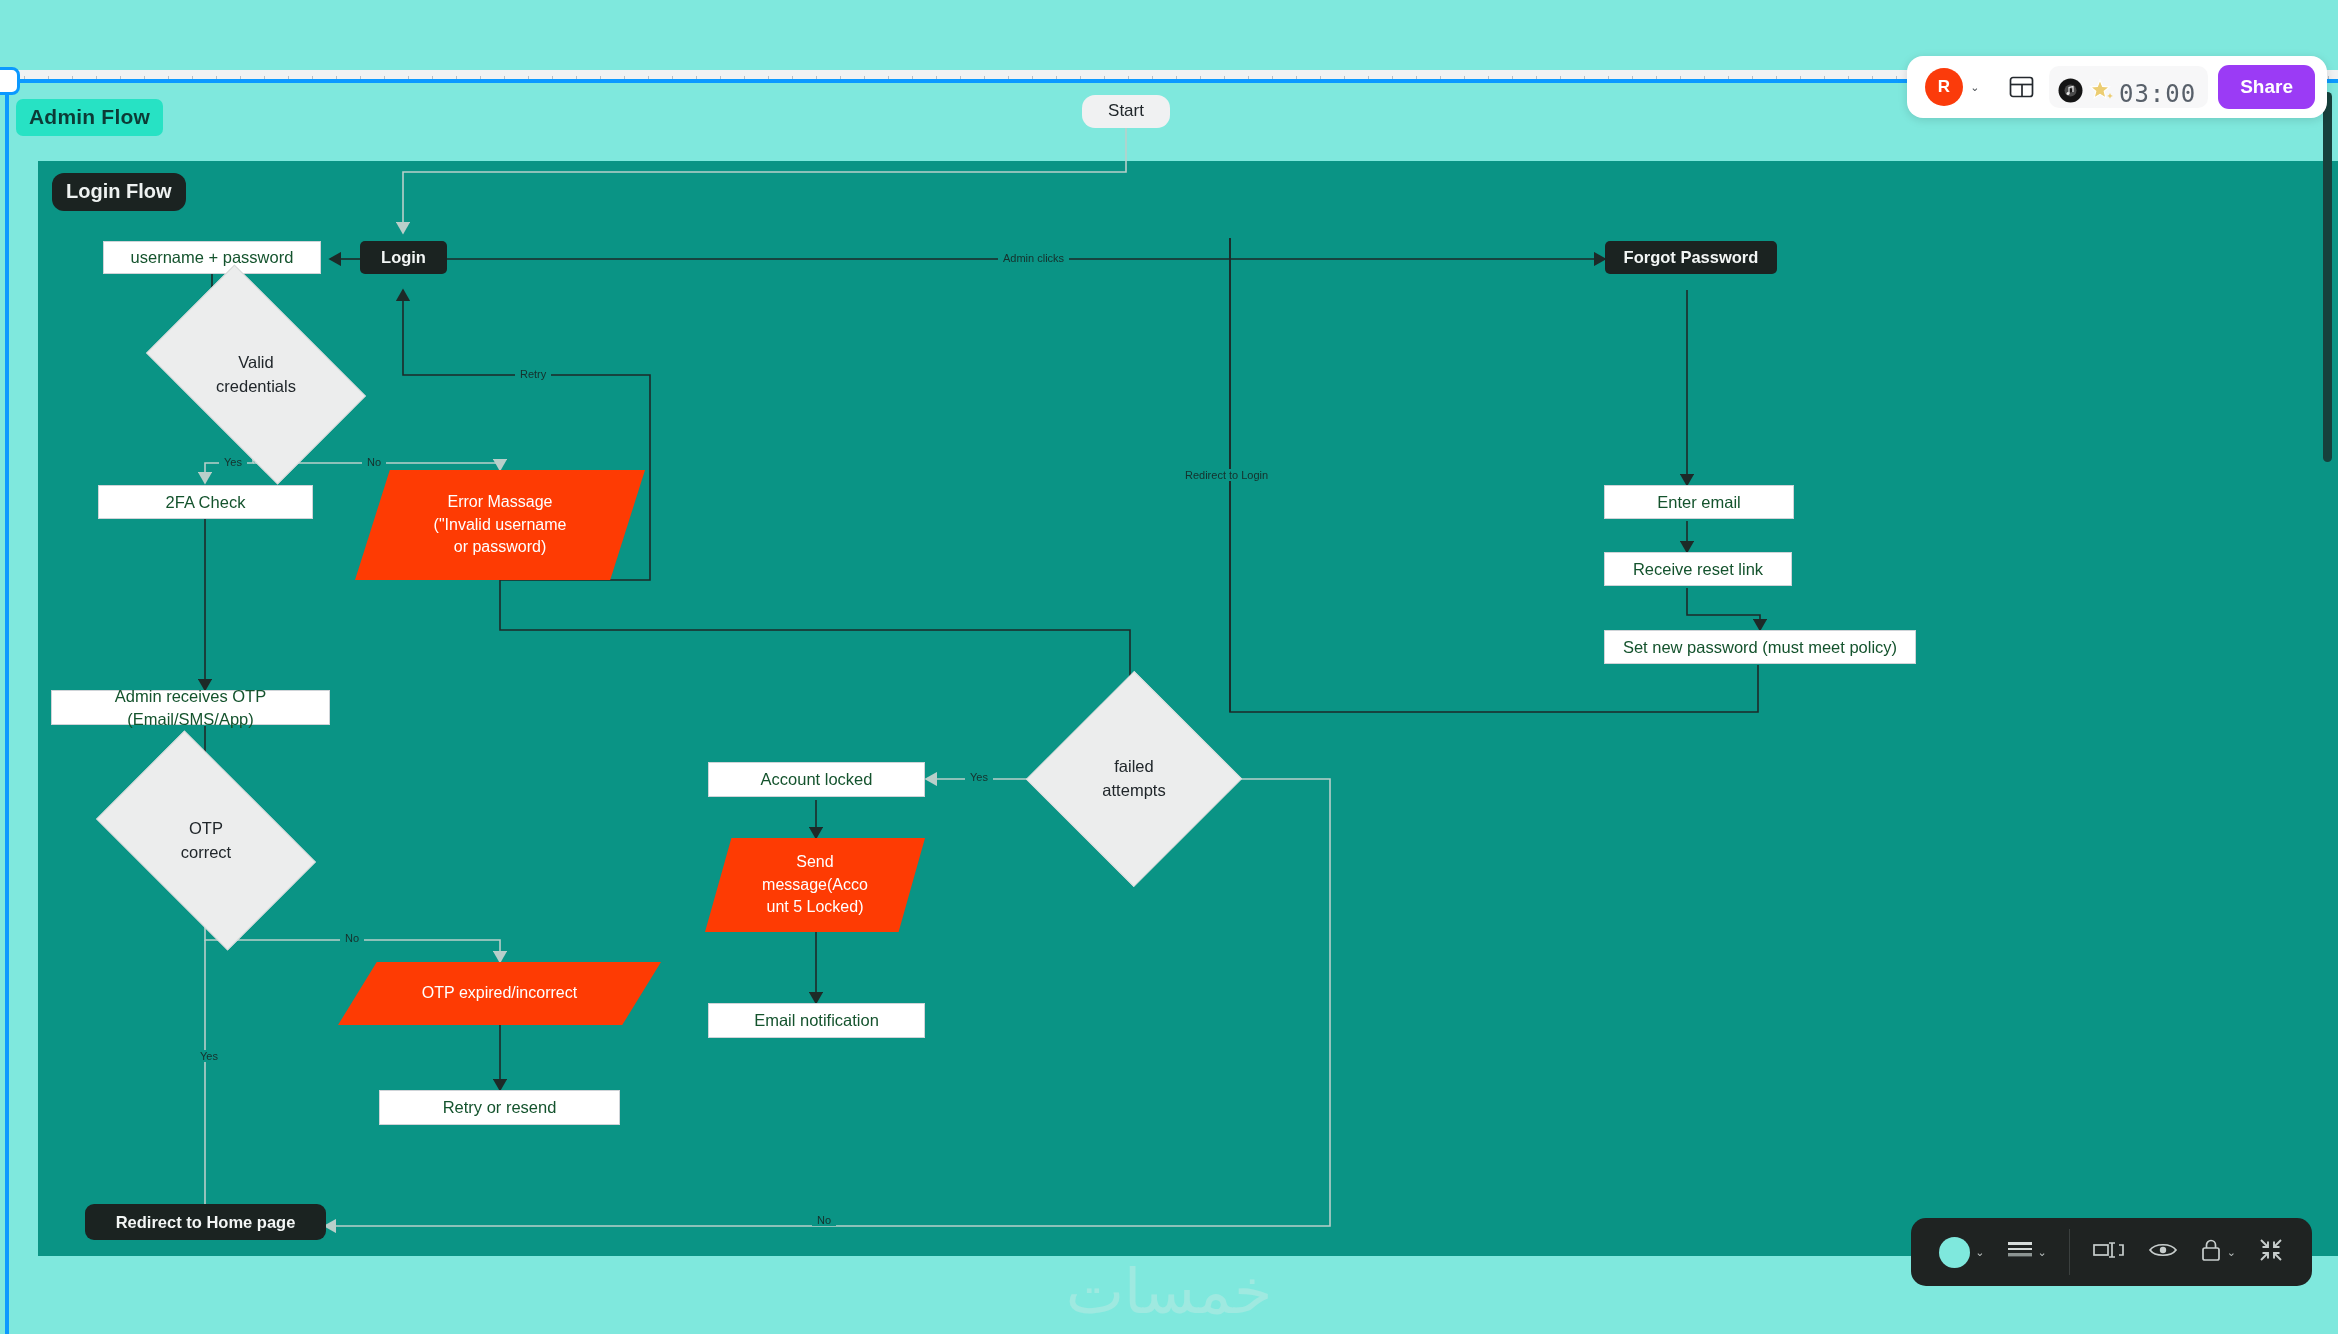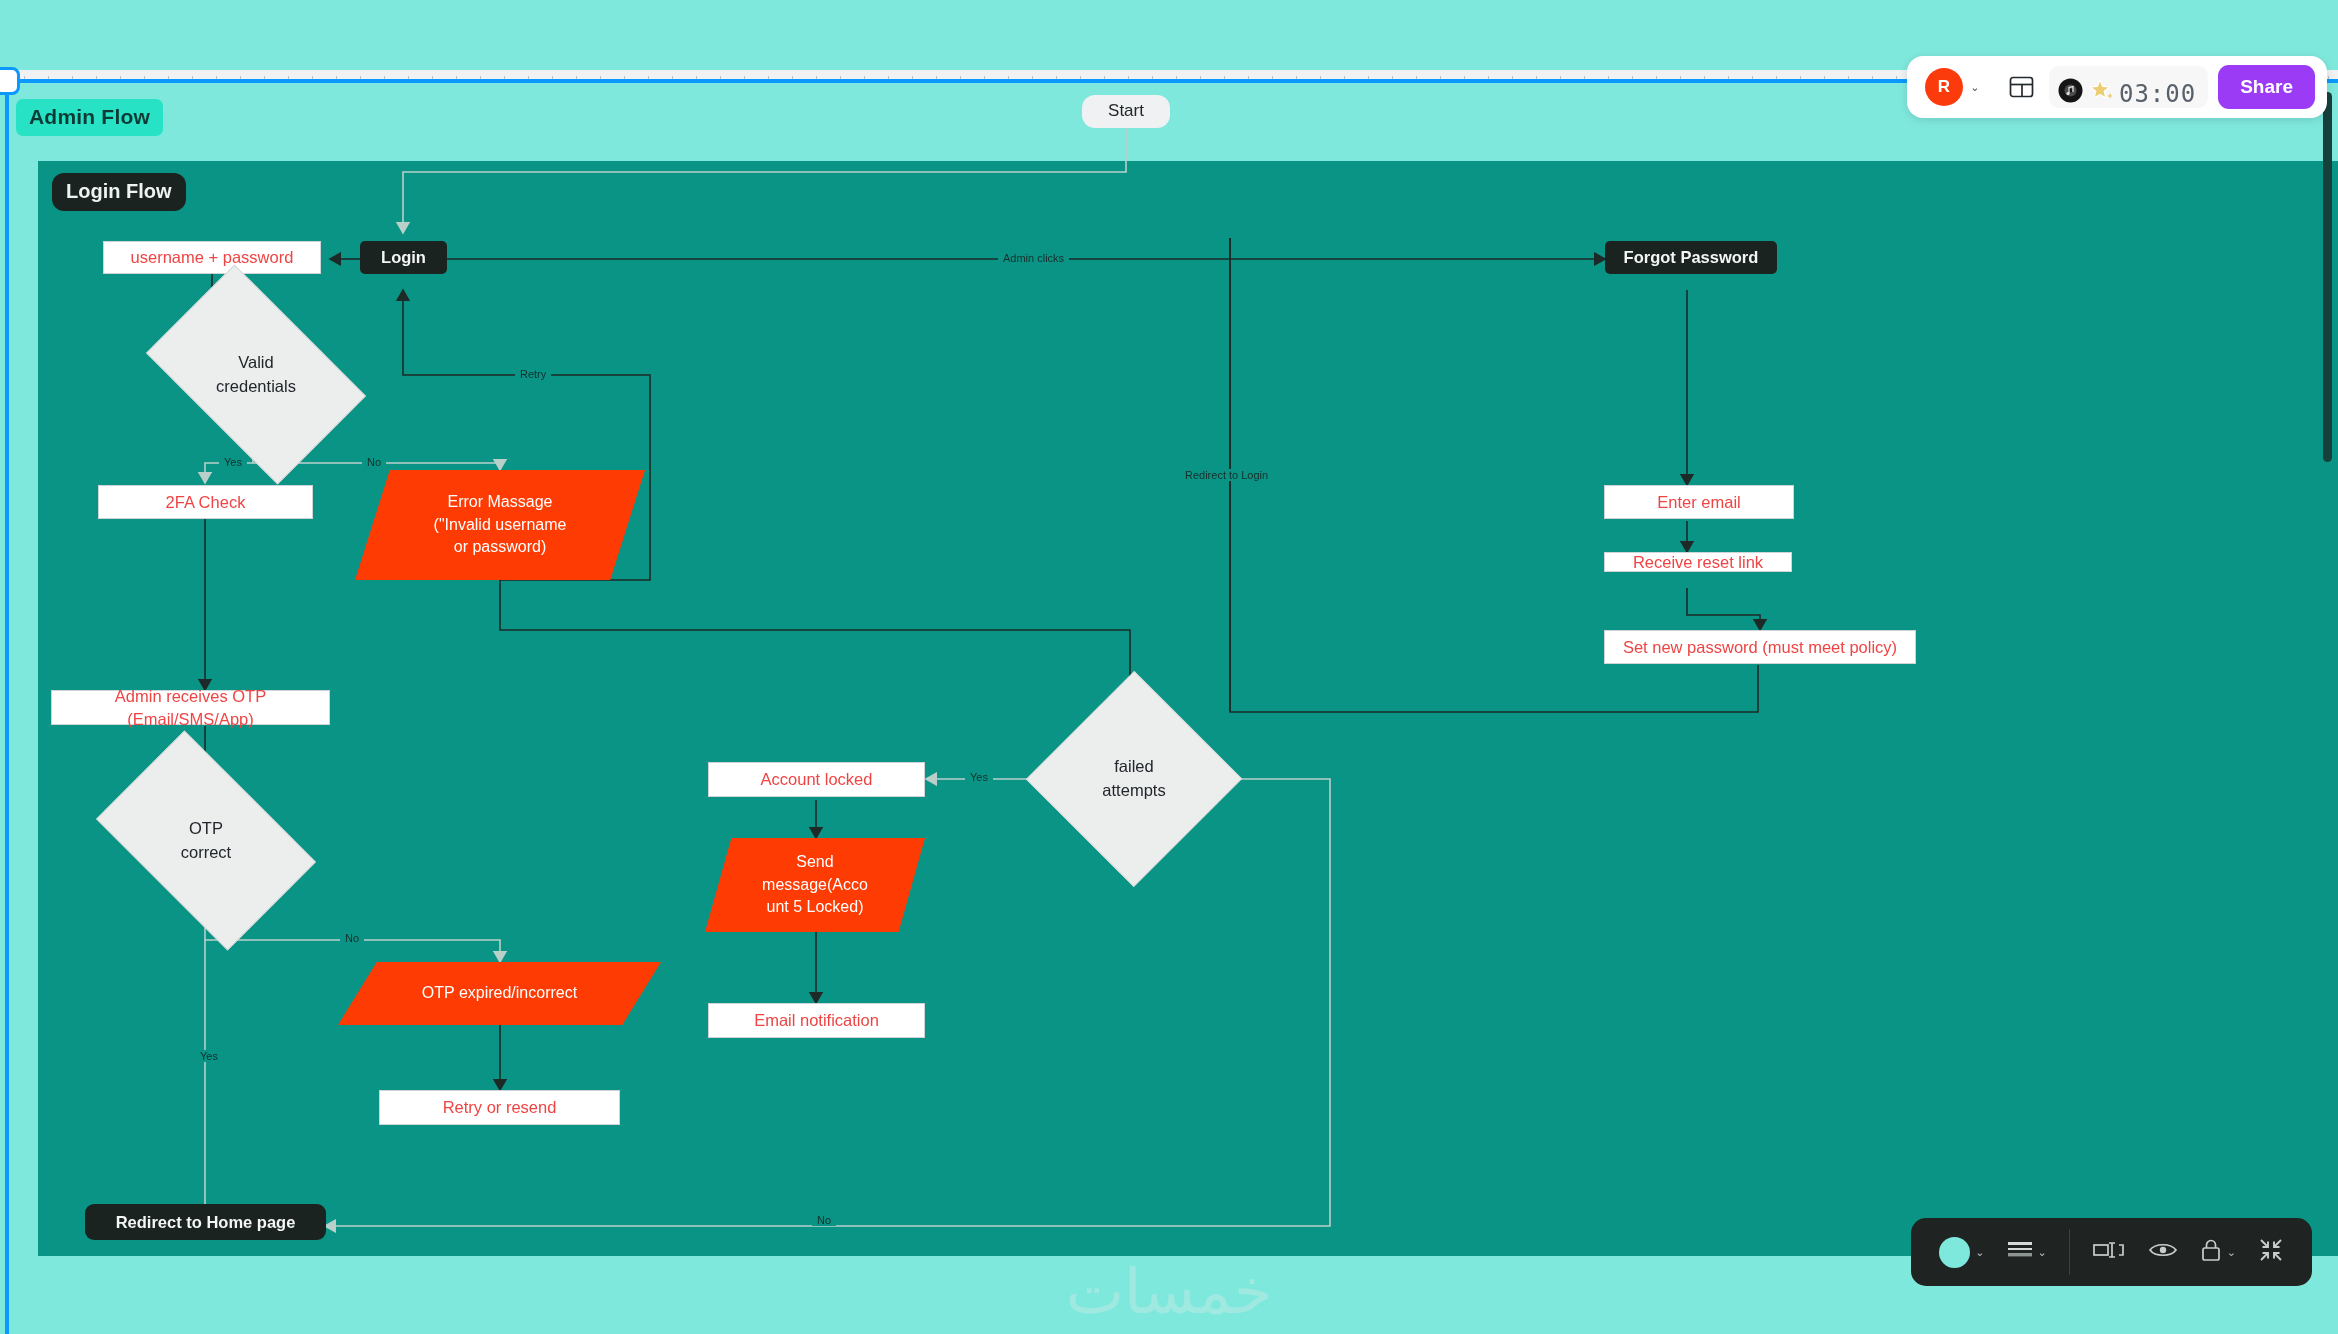--- a/index.html
+++ b/index.html
@@ -63,21 +63,21 @@
 
   
   .node {
     position:absolute;
     display:flex; align-items:center; justify-content:center;
     text-align:center;
     font-size:16.5px; line-height:1.35;
     z-index:6;
   }
   .node.box {
-    background:#ffffff; color:#ef4444;
+    background:#ffffff; color:#14532d;
     border:1px solid #cfd4d8;
   }
   .node.dark {
     background:#1b2321; color:#f3f6f5;
     border-radius:5px; font-weight:600;
   }
   .node.pill {
     background:#f0f1f2; color:#21272b;
     border-radius:13px; font-size:17px;
   }
@@ -270,21 +270,21 @@
 
 <div class="node box" style="left:98px; top:485px; width:215px; height:34px;">2FA Check</div>
 
 <div class="node para" style="left:355px; top:470px; width:290px; height:110px;">
   <div class="para-shape"></div>
   <div class="para-label">Error Massage<br>("Invalid username<br>or password)</div>
 </div>
 
 <div class="node box" style="left:1604px; top:485px; width:190px; height:34px;">Enter email</div>
 
-<div class="node box" style="left:1604px; top:552px; width:188px; height:20px;">Receive reset link</div>
+<div class="node box" style="left:1604px; top:552px; width:188px; height:34px;">Receive reset link</div>
 
 <div class="node box" style="left:1604px; top:630px; width:312px; height:34px;">Set new password (must meet policy)</div>
 
 <div class="node box" style="left:51px; top:690px; width:279px; height:35px;">Admin receives OTP (Email/SMS/App)</div>
 
 <div class="node diamond-wrap" style="left:113px; top:778px; width:186px; height:125px;">
   <div class="diamond"></div>
   <div class="diamond-label">OTP<br>correct</div>
 </div>
 

